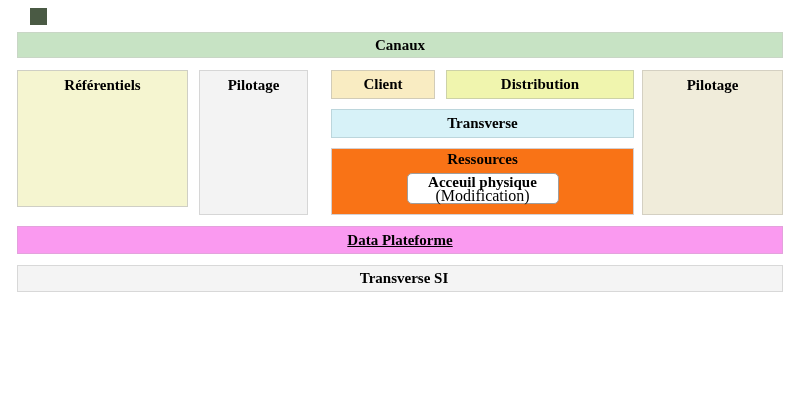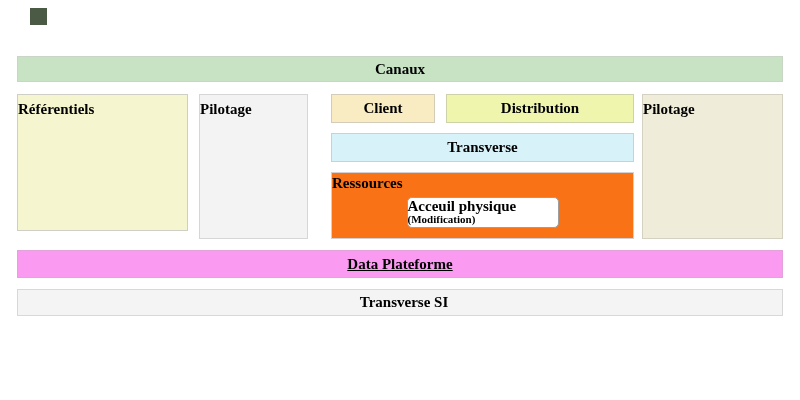--- a/index.html
+++ b/index.html
@@ -19,21 +19,21 @@
 
   .marker {
     left: 30px; top: 8px; width: 17px; height: 17px;
     background: #4a5a44;
   }
 
   .block {
     border: 1px solid #cccccc;
     font-weight: bold;
     font-size: 15px;
-    margin-top: 24px;
+    text-align: center;
   }
   .vcenter {
     display: flex;
     align-items: center;
     justify-content: center;
   }
   .ttop { padding-top: 6px; }
 
   .canaux        { left: 17px; top: 32px;  width: 766px; height: 26px;  background: #c7e3c4; border-color: #c9d6c6; }
   .referentiels  { left: 17px; top: 70px;  width: 171px; height: 137px; background: #f5f5d0; border-color: #cfcfc5; }
@@ -57,22 +57,22 @@
     padding-top: 2px;
   }
   .res-node .line1 {
     display: block;
     font-weight: bold;
     font-size: 15px;
     line-height: 13px;
   }
   .res-node .line2 {
     display: block;
-    font-weight: bold;
-    font-size: 11px;
+    font-weight: normal;
+    font-size: 16px;
     line-height: 13px;
   }
 </style>
 </head>
 <body>
 
 <div>
 
   <div class="abs marker"></div>
 

